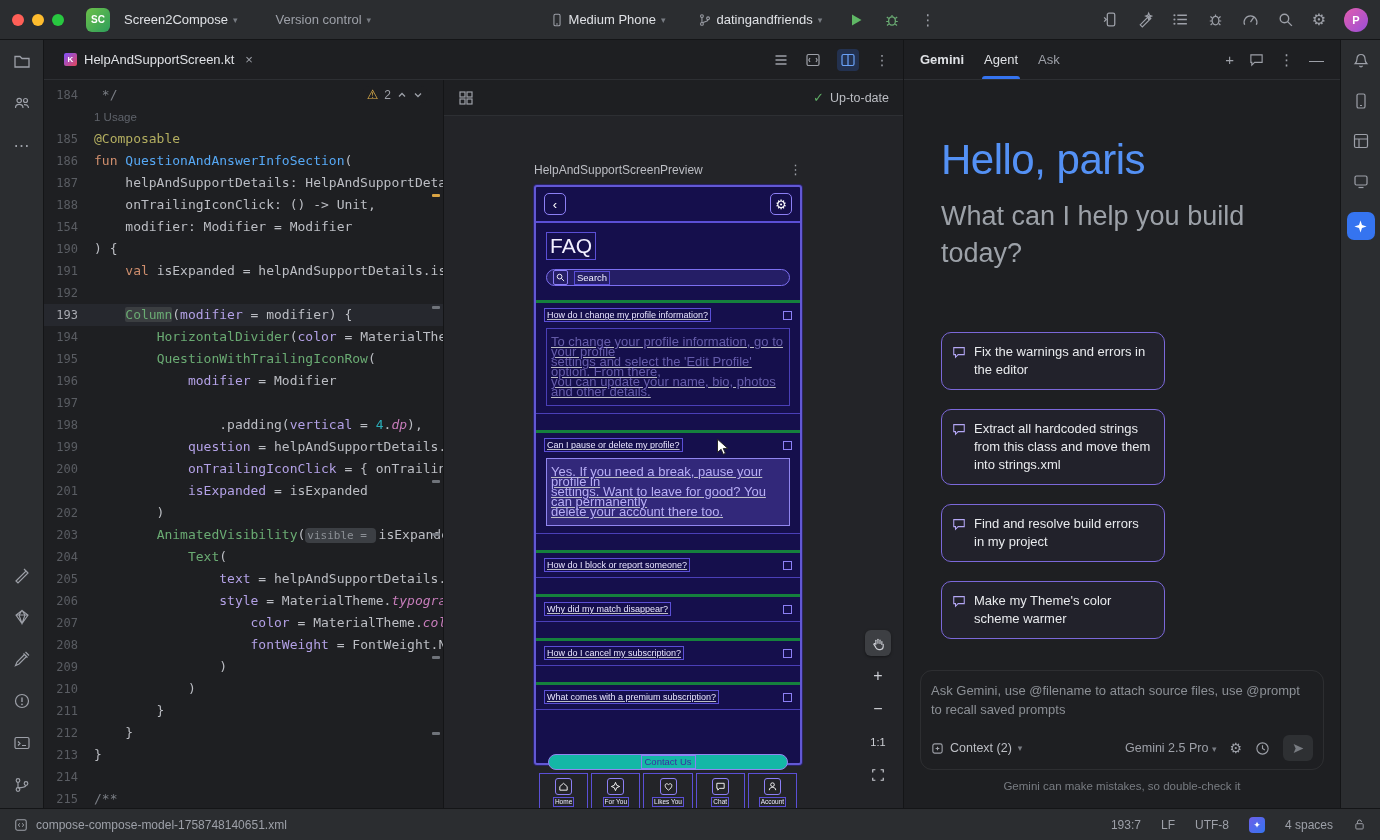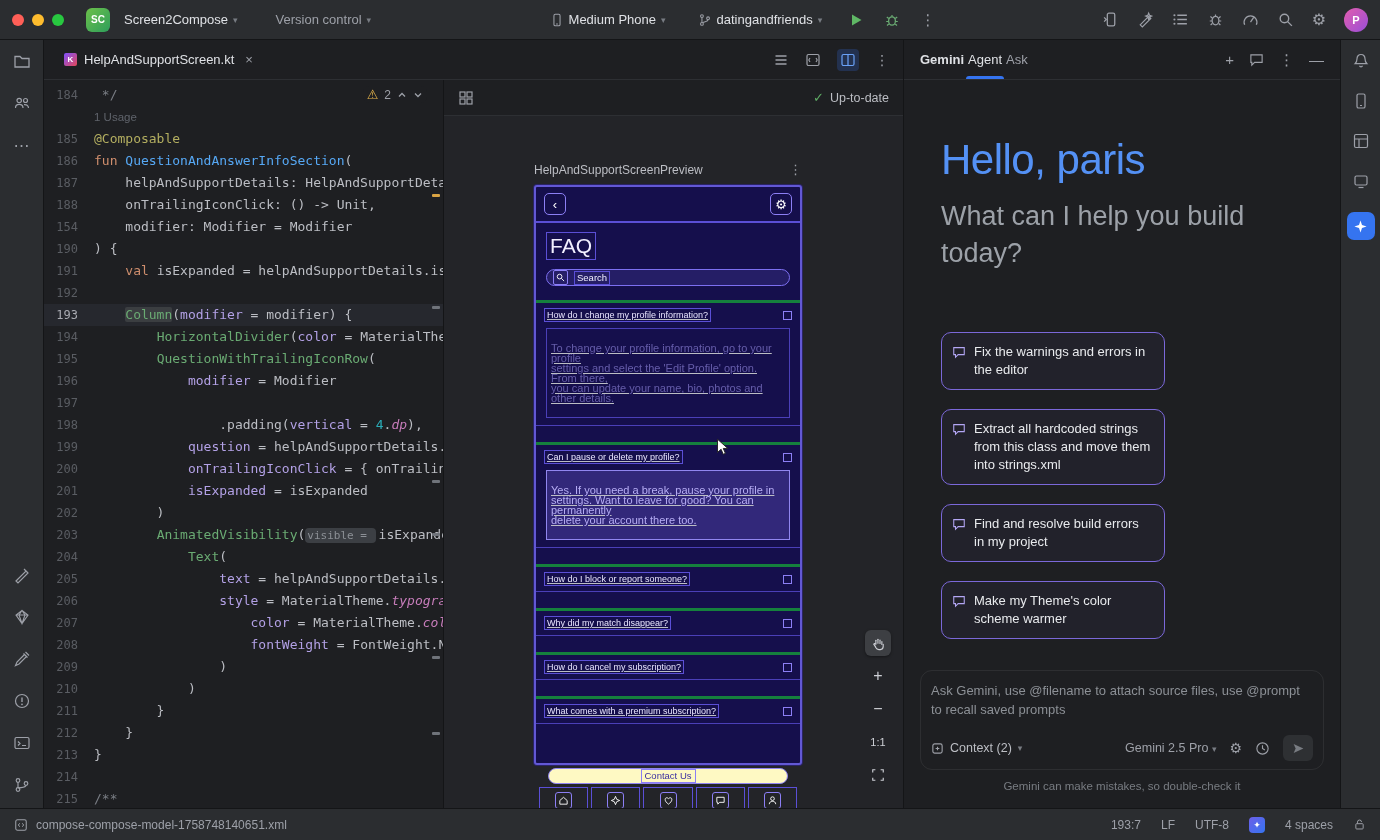--- a/index.html
+++ b/index.html
@@ -74,39 +74,39 @@
   .ph-title span { display:inline-block; border:1px solid #5b4fd6; color:#f2f0ff; font-size:21px; line-height:26px; padding:0 3px; }
   .ph-search { margin:9px 10px 0; height:38px; border:1.5px solid #7c6ff0; border-radius:12px; background:rgba(124,111,240,.16); display:flex; align-items:center; gap:6px; padding:0 6px; }
   .ph-search .mag { width:15px; height:15px; border:1px solid #8c7ff5; border-radius:2px; display:flex; align-items:center; justify-content:center; }
   .ph-search .stext { border:1px solid #5b4fd6; color:#efedff; font-size:9.5px; line-height:12px; padding:0 2px; }
   .ph-list { margin-top:14px; }
   .faq-item { border-top:3px solid #15803d; border-bottom:1px solid #4a3fb8; padding:2px 0;text-decoration:underline; }
   .faq-item + .faq-item { margin-top:16px; }
   .faq-q { display:flex; align-items:center; justify-content:space-between; padding:3px 8px; }
   .faq-q .qt { border:1px solid #5b4fd6; color:#e9e6ff; font-size:9px; line-height:12px; padding:0 2px; }
   .faq-q .expander { width:9px; height:9px; border:1px solid #8c7ff5; flex:0 0 9px; }
-  .faq-ans { margin:3px 10px 5px; border:1px solid #4a3fb8; padding:14px 4px; font-size:11px; line-height:10px; color:rgba(165,155,245,.55); }
+  .faq-ans { margin:3px 10px 5px; border:1px solid #4a3fb8; padding:8px 4px; font-size:13px; line-height:10px; color:rgba(165,155,245,.55); }
   .faq-ans.hl { background:rgba(124,108,245,.28); border-color:#9186f0; color:#b7aef5; }
-  .ph-contact { margin:44px 12px 0; height:17px; background:#fef9c3; border:1px solid #9186f0; border-radius:11px; display:flex; align-items:center; justify-content:center; }
+  .ph-contact { margin:44px 12px 0; height:17px; background:#14b8a6; border:1px solid #9186f0; border-radius:11px; display:flex; align-items:center; justify-content:center; }
   .ph-contact span { border:1px solid #8c7ff5; color:#3b2fa0; font-size:9.5px; line-height:12px; padding:0 3px; }
   .ph-nav { margin-top:auto; display:flex; gap:3px; padding:3px; }
   .ph-nav-item { flex:1; border:1px solid #5b4fd6; display:flex; flex-direction:column; align-items:center; gap:2px; padding:4px 0 3px; }
   .ph-nav-icon { width:17px; height:17px; border:1px solid #8c7ff5; border-radius:3px; display:flex; align-items:center; justify-content:center; }
   .ph-nav-label { border:1px solid #5b4fd6; color:#efedff; font-size:6.5px; line-height:8px; padding:0 1px; }
 
   .zoom { position:absolute; right:12px; bottom:20px; display:flex; flex-direction:column; align-items:center; gap:7px; color:#ced0d6; }
   .zbtn { width:26px; height:26px; display:flex; align-items:center; justify-content:center; border-radius:6px; font-size:16px; }
   .zbtn.on { background:#3d3f43; box-shadow:0 1px 3px rgba(0,0,0,.4); }
   .zratio { font-size:11px; }
 
   .cursor { position:absolute; left:272px; top:322px; z-index:5; }
 
   
   .gemini { width:437px; flex:0 0 437px; border-left:1px solid #141517; background:#1e1f22; display:flex; flex-direction:column; }
-  .g-header { height:40px; flex:0 0 40px; border-bottom:1px solid #2d2f33; display:flex; align-items:center; padding:0 16px; gap:4px; }
+  .g-header { height:40px; flex:0 0 40px; border-bottom:1px solid #2d2f33; display:flex; align-items:center; padding:0 16px; gap:20px; }
   .g-title { font-weight:bold; color:#dfe1e5; font-size:13px; }
   .g-tab { color:#dfe1e5; height:100%; display:flex; align-items:center; position:relative; }
   .g-tab.active::after { content:""; position:absolute; left:-2px; right:-2px; bottom:0; height:3px; background:#3574f0; border-radius:3px 3px 0 0; }
   .g-tab.dim { color:#9da0a8; }
   .g-hicons { margin-left:auto; display:flex; align-items:center; gap:15px; color:#9da0a8; font-size:15px; }
   .g-body { flex:1; min-height:0; padding:56px 20px 0 37px; overflow:hidden; }
   .g-hello { font-size:42px; font-weight:400; color:#5491f5; letter-spacing:-.5px; }
   .g-sub { margin-top:14px; width:335px; font-size:27px; line-height:37px; color:#9ca1a8; }
   .g-cards { margin-top:60px; width:224px; display:flex; flex-direction:column; gap:19px; }
   .g-card { border:1px solid #7b68d9; border-radius:10px; background:rgba(124,104,217,.05); padding:10px 12px 10px 10px; display:flex; gap:8px; color:#e8eaed; font-size:13px; line-height:18px; }

